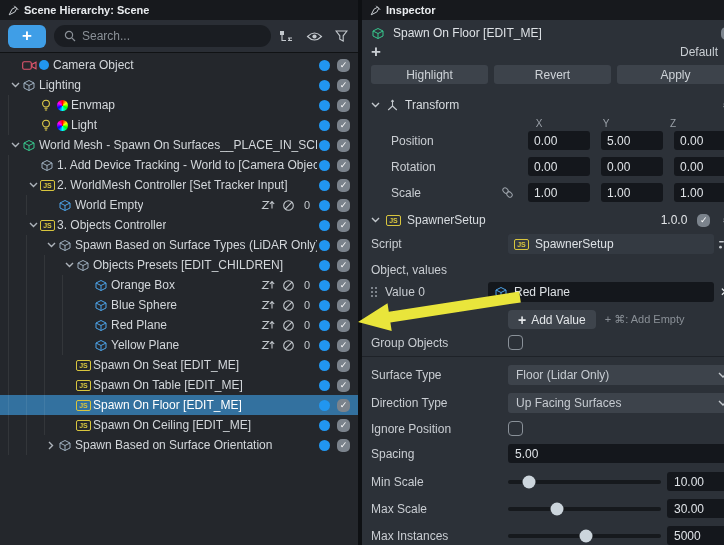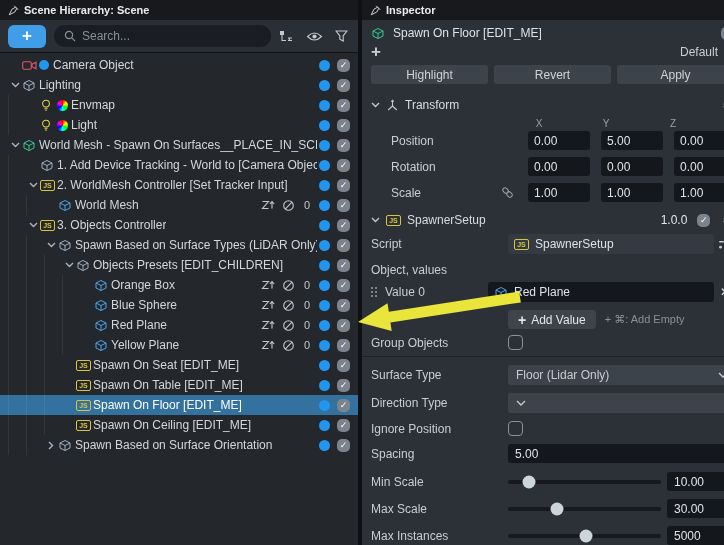--- a/index.html
+++ b/index.html
@@ -244,21 +244,21 @@
         </div>
         <div class="row">
           <span class="guide"></span>
           <span class="guide"></span>
           <span class="expander"></span>
           <span class="tree-icon">
             <svg width="14" height="13" viewBox="0 0 14 13">
               <path d="M2 4 L7 1.5 L12 4 L12 9 L7 11.5 L2 9 Z M2 4 L7 6.5 L12 4 M7 6.5 V11.5" fill="none" stroke="#4da3e8" stroke-width="1"></path>
             </svg>
           </span>
-          <span class="lbl">World Mesh</span>
+          <span class="lbl">World Empty</span>
           <span class="spacer"></span>
           <span class="meta">
             <span>
               <svg width="14" height="12" viewBox="0 0 14 12">
                 <path d="M1.5 2.5 H7.5 L1.5 9.5 H7.5" fill="none" stroke="#c3c8cd" stroke-width="1.1"></path>
                 <path d="M11 9.5 V3.2 M8.8 5 L11 2.6 L13.2 5" fill="none" stroke="#c3c8cd" stroke-width="1.1"></path>
               </svg>
             </span>
             <span>
               <svg width="13" height="13" viewBox="0 0 13 13">
@@ -692,20 +692,21 @@
             <span>
               <svg width="10" height="6" viewBox="0 0 10 6">
                 <path d="M1 1 L5 5 L9 1" fill="none" stroke="#c3c8cd" stroke-width="1.4"></path>
               </svg>
             </span>
           </span>
         </div>
         <div class="frow">
           <span class="flabel">Direction Type</span>
           <span class="dropdown wide">
+            <span class="dd-lbl">Up Facing Surfaces</span>
             <span>
               <svg width="10" height="6" viewBox="0 0 10 6">
                 <path d="M1 1 L5 5 L9 1" fill="none" stroke="#c3c8cd" stroke-width="1.4"></path>
               </svg>
             </span>
           </span>
         </div>
         <div class="frow">
           <span class="flabel">Ignore Position</span>
           <span class="checkbox"></span>

